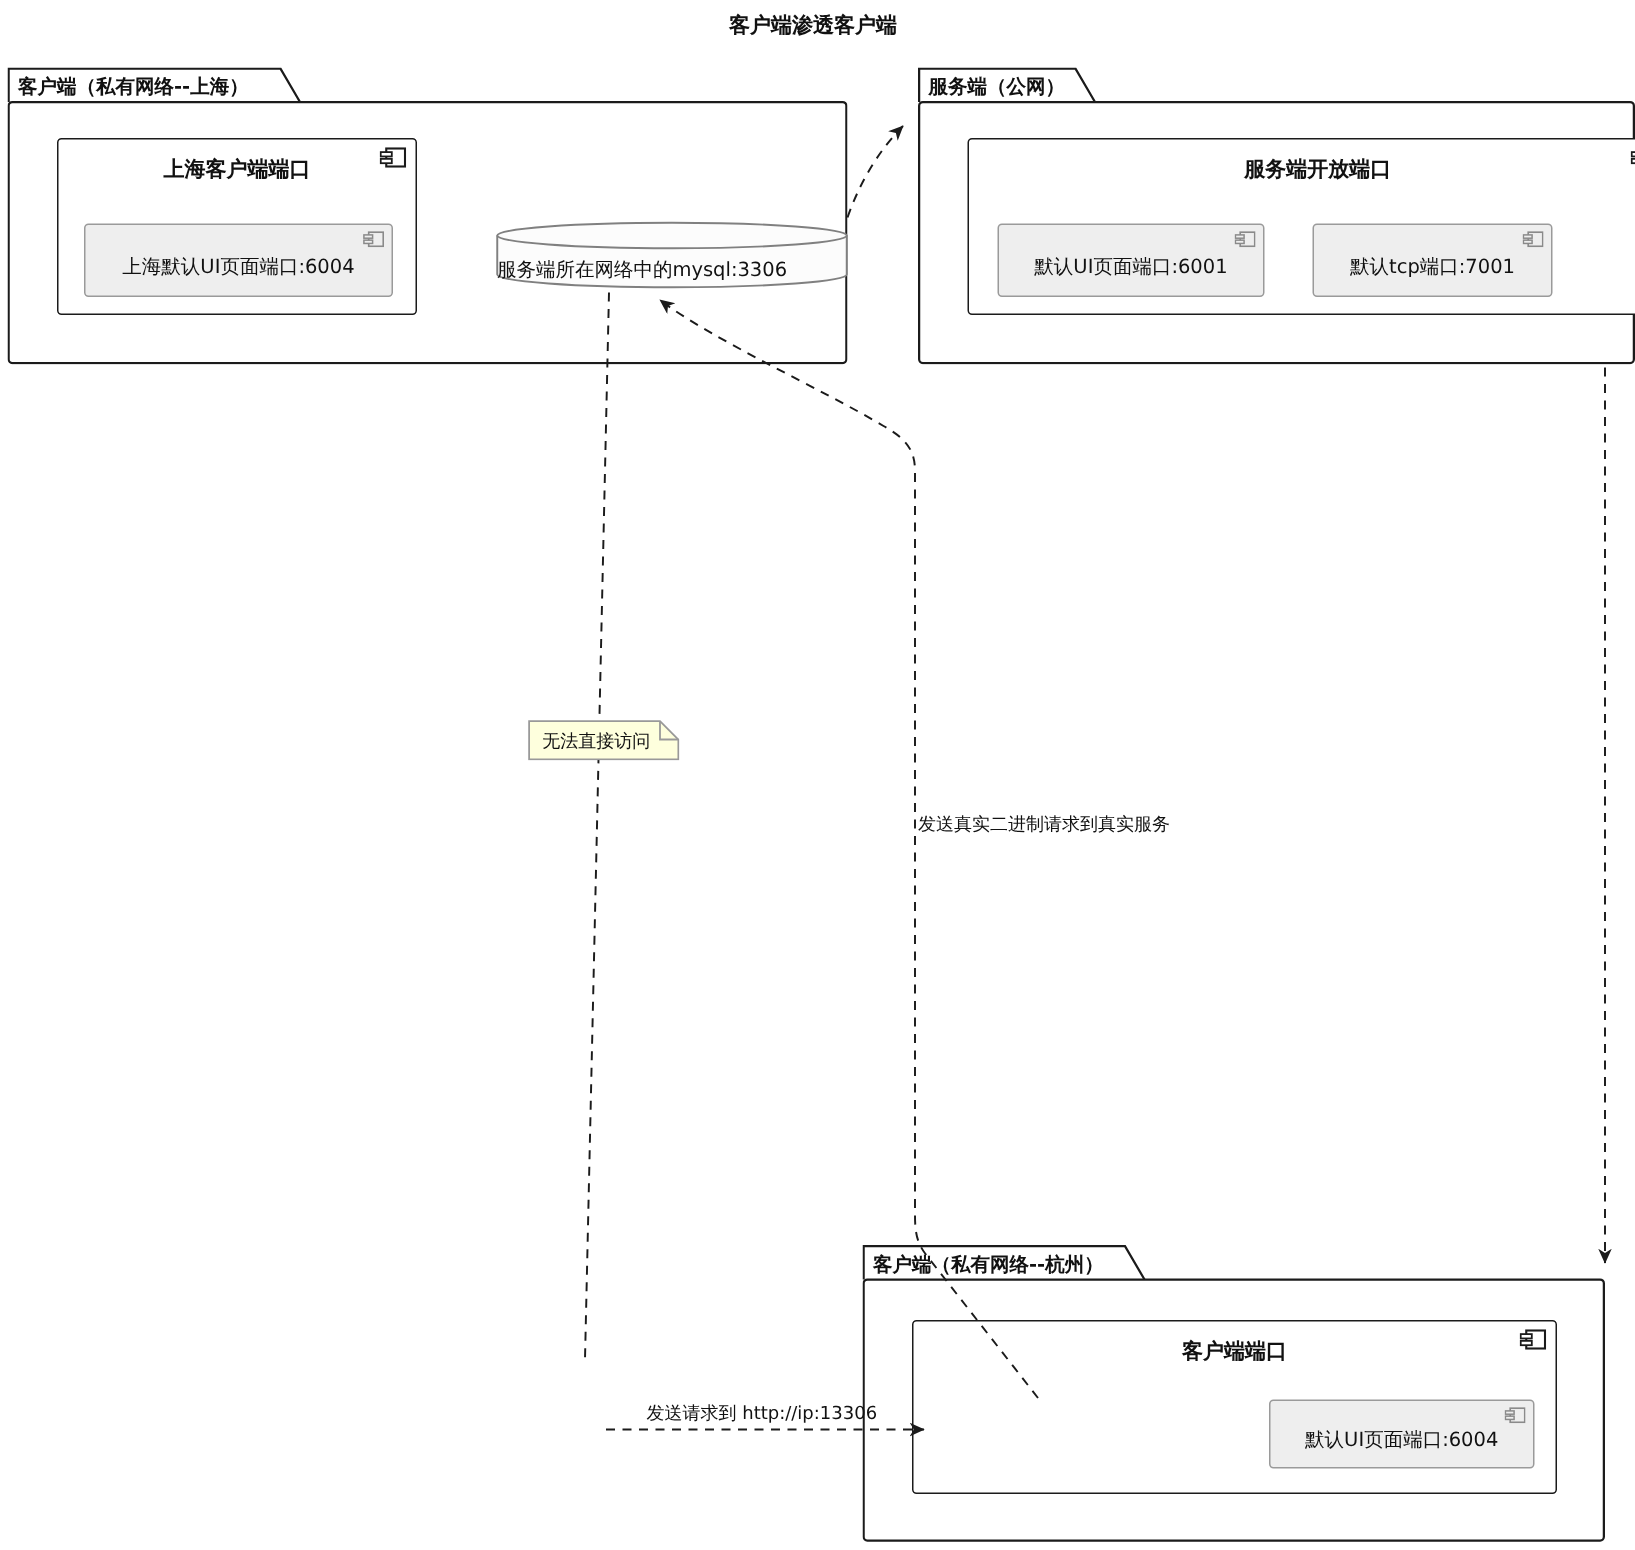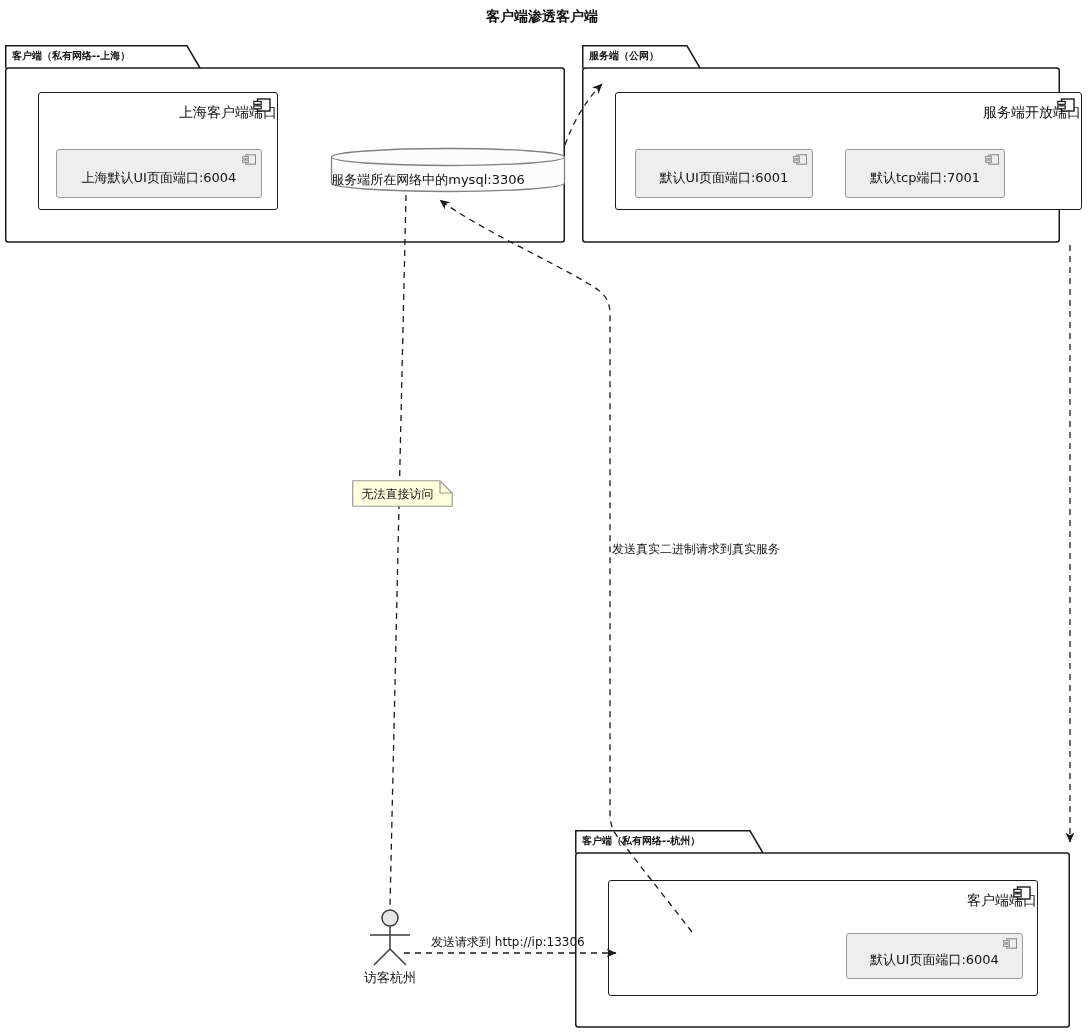--- a/index.html
+++ b/index.html
@@ -4,24 +4,24 @@
 <style>
   html,body { margin:0; padding:0; background:#ffffff; }
   body { font-family:"DejaVu Sans", sans-serif; color:#111; }
   .canvas { position:relative; width:1090px; height:1033px; background:#fff; overflow:hidden; }
 
   .diagram-title { position:absolute; left:0; right:6px; top:8px; text-align:center;
                    font-size:14px; font-weight:bold; }
 
   .pkg { position:absolute; }
   .pkg-outline { position:absolute; left:0; top:0; }
-  .pkg-label { position:absolute; left:7px; top:4px; font-size:10px; font-weight:bold; white-space:nowrap; }
+  .pkg-label { position:absolute; left:7px; top:4px; font-size:13px; font-weight:bold; white-space:nowrap; }
 
   .comp { position:absolute; background:#ffffff; border:1.5px solid #1b1b1b; border-radius:3px; box-sizing:border-box; }
-  .comp-title { text-align:right; padding-top:11px; font-size:14px; font-weight:normal; }
+  .comp-title { text-align:center; padding-top:11px; font-size:14px; font-weight:bold; }
 
   .port { position:absolute; background:#eeeeee; border:1px solid #9a9a9a; border-radius:3px;
           box-sizing:border-box; display:flex; align-items:center; justify-content:center; }
   .port-label { font-size:13px; padding-top:8px; white-space:nowrap; }
 
   .cicon { position:absolute; right:6px; top:5px; }
   .cicon.small { right:5px; top:4px; }
 
   .cylinder { position:absolute;padding-left:40px; }
   .cylinder-label { position:absolute; left:0; right:0; bottom:5px; text-align:center; font-size:13px; white-space:nowrap; }
@@ -82,21 +82,21 @@
 
     <div class="cylinder" style="left:285px; top:102px; width:236px; height:47px">
       <svg width="236" height="47">
         <path d="M1.5,10 L1.5,36 A116.5,8.5 0 0 0 234.5,36 L234.5,10" fill="#fcfcfc" stroke="#808080" stroke-width="1.3"></path>
         <ellipse cx="118" cy="10" rx="116.5" ry="8.5" fill="#fcfcfc" stroke="#808080" stroke-width="1.3"></ellipse>
       </svg>
       <div class="cylinder-label">服务端所在网络中的mysql:3306</div>
     </div>
   </div>
 
-  <div class="pkg z2" style="left:582px; top:45px; width:478px; height:198px">
+  <div class="pkg z2" style="left:612px; top:45px; width:478px; height:198px">
     <svg class="pkg-outline" width="478" height="198">
       <rect x="0.75" y="23" width="476.5" height="174" rx="2.5" fill="#ffffff" stroke="#1b1b1b" stroke-width="1.5"></rect>
       <path d="M0.75,23 L0.75,0.75 L105,0.75 L118,23" fill="none" stroke="#1b1b1b" stroke-width="1.5"></path>
     </svg>
     <div class="pkg-label">服务端（公网）</div>
 
     <div class="comp" style="left:33px; top:47px; width:467px; height:118px">
       <svg class="cicon" width="18" height="14">
           <use href="#icon-comp-lg"></use>
         </svg>
@@ -130,27 +130,20 @@
       <div class="comp-title">客户端端口</div>
       <div class="port" style="left:237px; top:52px; width:177px; height:46px">
         <svg class="cicon small" width="14" height="11">
             <use href="#icon-comp-sm"></use>
           </svg>
         <span class="port-label">默认UI页面端口:6004</span>
       </div>
     </div>
   </div>
 
-  <div class="actor-wrap z2" style="left:362px; top:905px; width:56px; height:88px">
-    <svg width="56" height="65">
-      <circle cx="28" cy="13" r="8" fill="#e6e6e6" stroke="#3c3c3c" stroke-width="1.5"></circle>
-      <path d="M28,21 L28,44 M8,30 L48,30 M28,44 L12,60 M28,44 L44,60" fill="none" stroke="#3c3c3c" stroke-width="1.5"></path>
-    </svg>
-    <div class="actor-label" style="left:-10px; right:-10px; top:64px">访客杭州</div>
-  </div>
 
   <div class="note" style="left:352px; top:480px; width:101px; height:29px">
     <svg width="101" height="27">
       <path d="M0.75,0.75 L88,0.75 L100.25,13 L100.25,26.25 L0.75,26.25 Z" fill="#feffdd" stroke="#999999" stroke-width="1.2"></path>
       <path d="M88,0.75 L88,13 L100.25,13" fill="none" stroke="#999999" stroke-width="1.2"></path>
     </svg>
     <div class="note-text">无法直接访问</div>
   </div>
 
   <div class="edge-label" style="left:612px; top:541px">发送真实二进制请求到真实服务</div>

